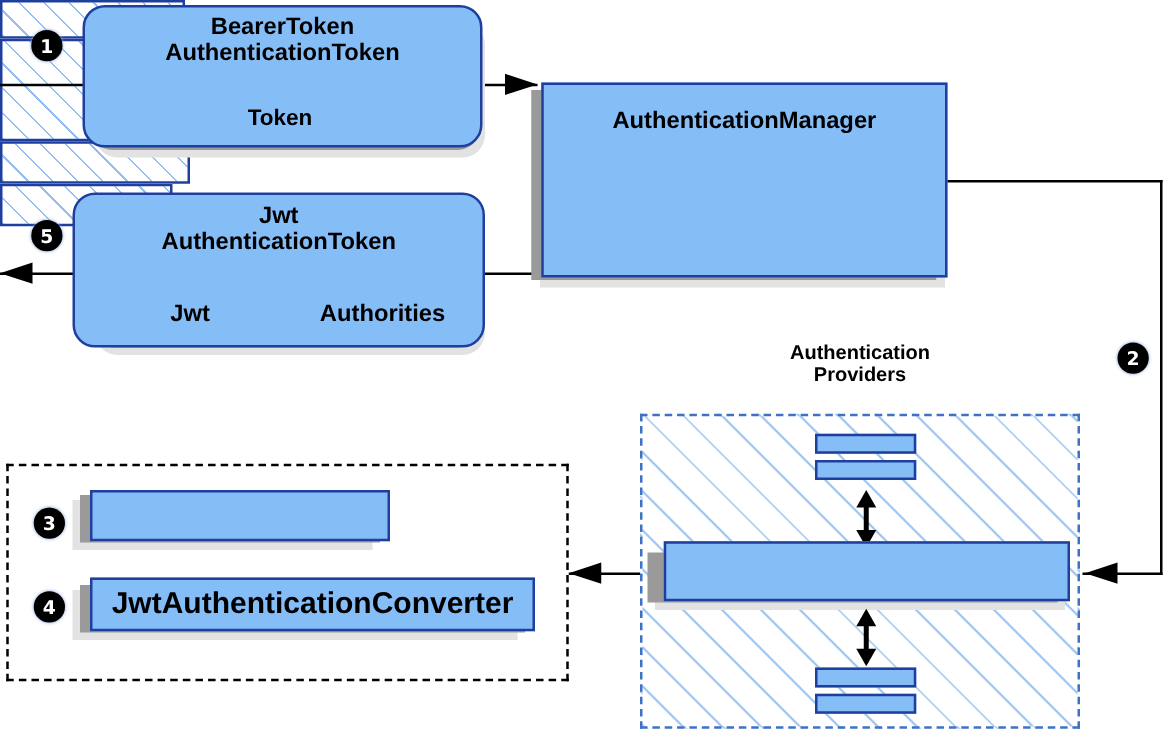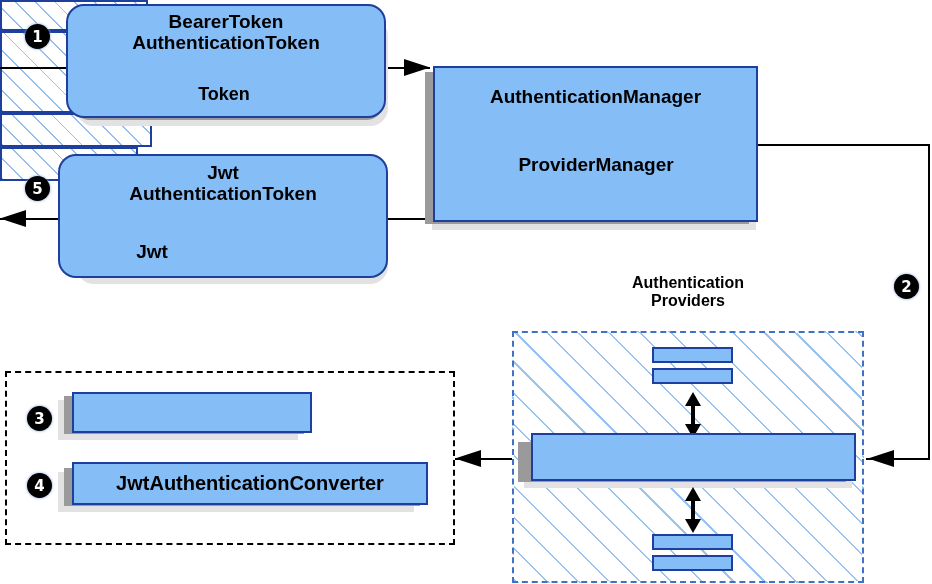--- a/index.html
+++ b/index.html
@@ -95,30 +95,30 @@
   <div class="lbl" style="left:70px;top:8px;width:312px;height:48px;font-size:19px;">BearerToken
 AuthenticationToken</div>
   <div class="hatch" style="left:150px;top:79px;width:148px;height:31px;"></div>
   <div class="lbl" style="left:150px;top:79px;width:148px;height:31px;font-size:18px;">Token</div>
 
   <div class="sh-light" style="left:432px;top:78px;width:324px;height:152px;"></div>
   <div class="sh-dark" style="left:425px;top:72px;width:324px;height:152px;"></div>
   <div class="node fill-blue" style="left:433px;top:66px;width:325px;height:156px;"></div>
   <div class="lbl" style="left:433px;top:80px;width:325px;height:34px;font-size:19px;">AuthenticationManager</div>
   <div class="hatch" style="left:470px;top:124px;width:252px;height:82px;"></div>
-  <div class="lbl" style="left:470px;top:124px;width:252px;height:82px;font-size:19px;">ProviderManager</div>
 
   <div class="sh-light" style="left:76px;top:170px;width:312px;height:114px;border-radius:18px;"></div>
   <div class="sh-dark" style="left:72px;top:166px;width:312px;height:112px;border-radius:18px;"></div>
   <div class="node fill-blue rounded" style="left:58px;top:154px;width:330px;height:124px;"></div>
   <div class="lbl" style="left:62px;top:158px;width:322px;height:50px;font-size:19px;">Jwt
 AuthenticationToken</div>
   <div class="hatch" style="left:76px;top:235px;width:152px;height:34px;"></div>
   <div class="lbl" style="left:76px;top:235px;width:152px;height:34px;font-size:19px;">Jwt</div>
   <div class="hatch" style="left:237px;top:235px;width:138px;height:34px;"></div>
+  <div class="lbl" style="left:237px;top:235px;width:138px;height:34px;font-size:19px;">Authorities</div>
 
   <div class="lbl" style="left:512px;top:266px;width:352px;height:52px;font-size:16px;">Authentication
 Providers</div>
 
   <div class="dash-blue hatch-blue-area" style="left:512px;top:331px;width:352px;height:252px;"></div>
 
   <div class="node fill-blue" style="left:652px;top:347px;width:81px;height:16px;"></div>
   <div class="node fill-blue" style="left:652px;top:368px;width:81px;height:16px;"></div>
 
   <svg class="arrow" style="left:683px;top:392px;" width="20" height="46">
@@ -142,21 +142,21 @@
 
   <div class="dash-black" style="left:5px;top:371px;width:450px;height:174px;"></div>
 
   <div class="sh-light" style="left:58px;top:400px;width:240px;height:40px;"></div>
   <div class="sh-dark" style="left:64px;top:396px;width:240px;height:38px;"></div>
   <div class="node fill-blue" style="left:72px;top:392px;width:240px;height:41px;"></div>
 
   <div class="sh-light" style="left:58px;top:472px;width:356px;height:40px;"></div>
   <div class="sh-dark" style="left:64px;top:468px;width:356px;height:38px;"></div>
   <div class="node fill-blue" style="left:72px;top:462px;width:356px;height:43px;"></div>
-  <div class="lbl" style="left:72px;top:462px;width:356px;height:43px;font-size:20px;">JwtAuthenticationConverter</div>
+  <div class="lbl" style="left:72px;top:462px;width:356px;height:43px;font-size:24px;">JwtAuthenticationConverter</div>
 
   <div class="badge" style="left:25px;top:24px;">1</div>
   <div class="badge" style="left:25px;top:176px;">5</div>
   <div class="badge" style="left:894px;top:274px;">2</div>
   <div class="badge" style="left:27px;top:406px;">3</div>
   <div class="badge" style="left:27px;top:473px;">4</div>
 
 </div>
 
 </body></html>

